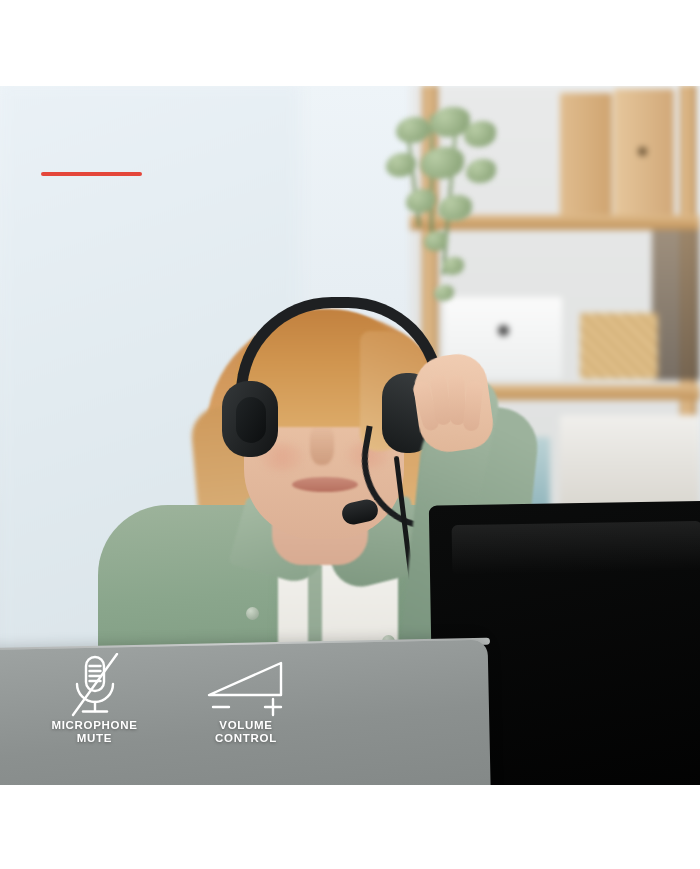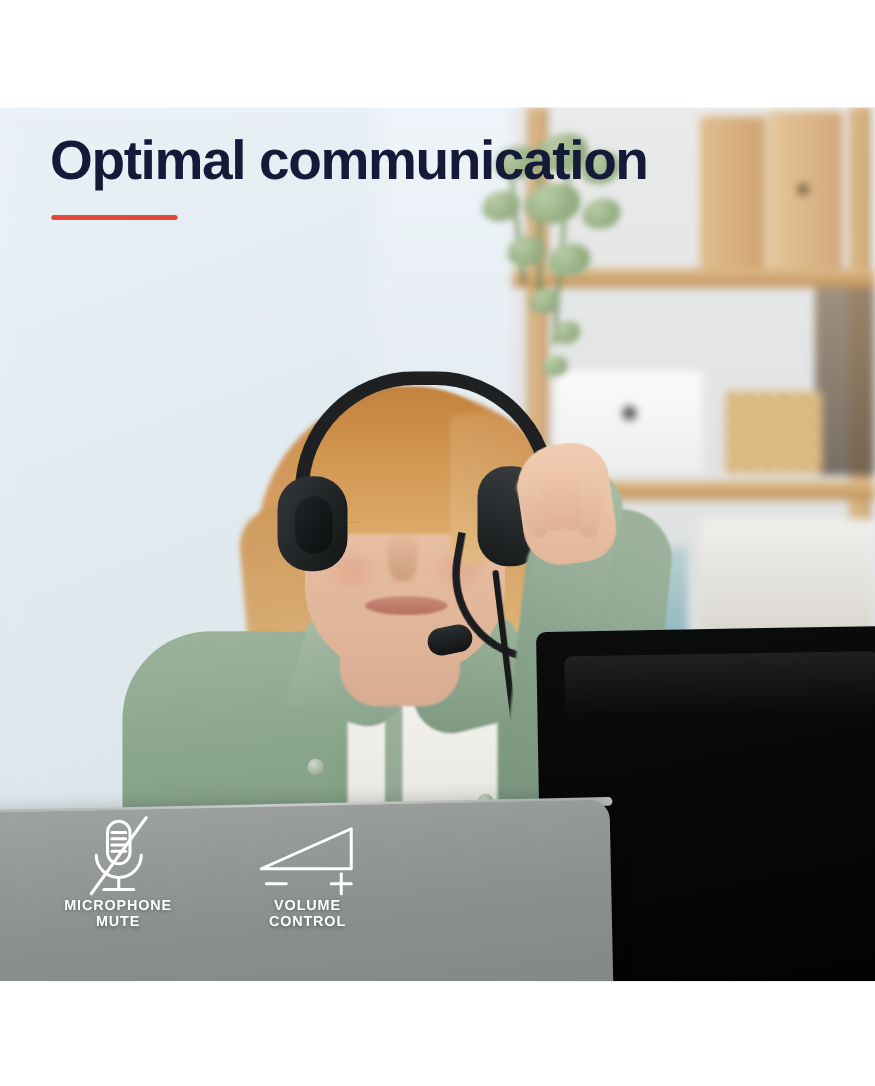--- a/index.html
+++ b/index.html
@@ -327,19 +327,18 @@
           <line x1="62" y1="50" x2="78" y2="50"></line>
           <line x1="70" y1="42" x2="70" y2="58"></line>
         </svg>
         <div class="flabel">VOLUME</div>
         <div class="flabel">CONTROL</div>
       </div>
 
     </div>
   </div>
 
-  <div class="headline">Optimal communication</div>
   <div class="rule"></div>
 
   <div class="topband"></div>
   <div class="botband"></div>
 
 </div>
 
 </body></html>

